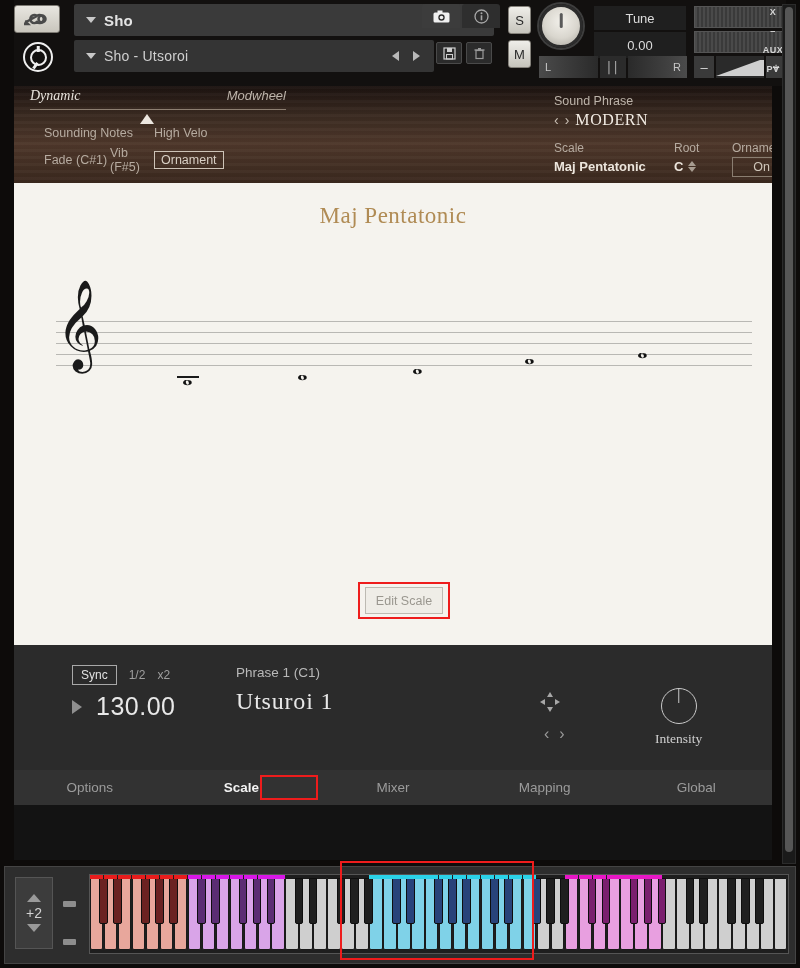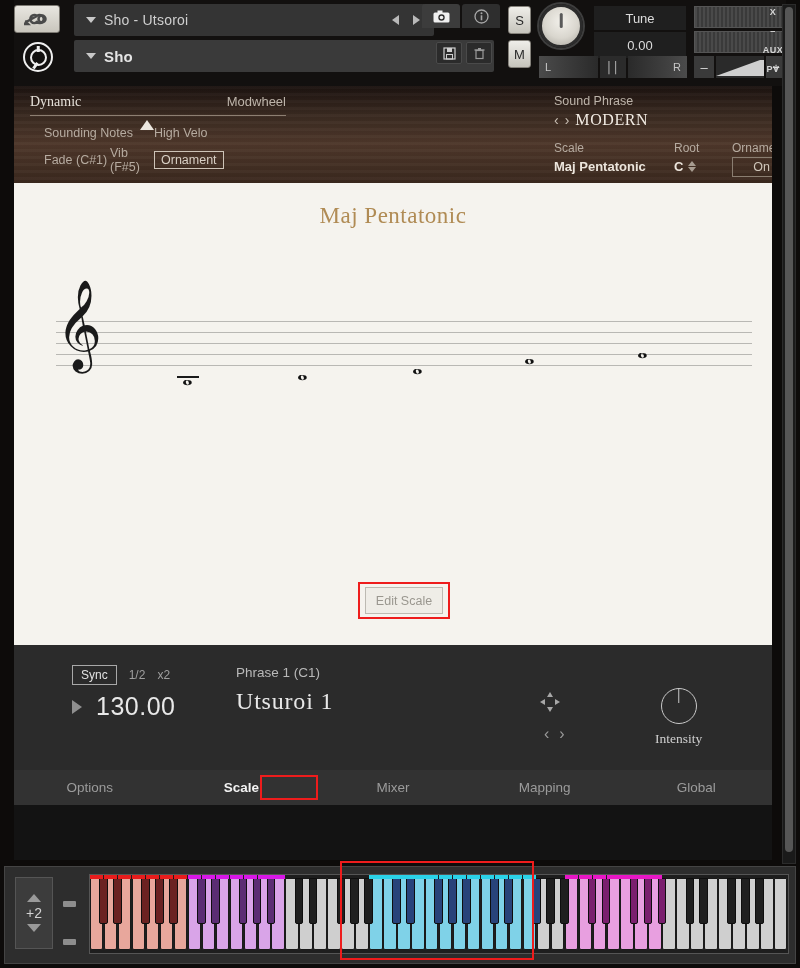--- a/index.html
+++ b/index.html
@@ -121,21 +121,21 @@
   
   .banner {
     position:absolute; left:14px; top:86px; width:758px; height:97px;
     background: linear-gradient(180deg,#1c1310 0%, #3a2a21 30%, #4e372a 60%, #3a281e 100%);
     overflow:hidden;
   }
   .banner::before{
     content:""; position:absolute; inset:0;
     background: repeating-linear-gradient(180deg, rgba(255,255,255,.022) 0 3px, rgba(0,0,0,.03) 3px 7px);
   }
-  .b-dyn { position:absolute; left:16px; top:8px; width:256px; }
+  .b-dyn { position:absolute; left:16px; top:2px; width:256px;font-style:italic; }
   .b-dyn-top { display:flex; justify-content:space-between; }
   .b-dyn-lbl { font-family:"Liberation Serif", serif; color:#e6e1da; font-size:14px; }
   .b-dyn-mw { color:#bdb4aa; font-size:13px; }
   .b-dyn-line { margin-top:5px; height:1px; background:#8d7f72; }
   .b-dyn-thumb{ position:absolute; left:110px; top:26px; width:0;height:0;
     border-left:7px solid transparent;border-right:7px solid transparent;border-bottom:10px solid #ece7e0;}
 
   .b-sub { position:absolute; left:30px; top:40px; width:250px; }
   .b-sub-r1 { display:flex; color:#b6aba0; font-size:12.5px; }
   .b-sub-r2 { display:flex; color:#b6aba0; font-size:12.5px; margin-top:6px; align-items:center;}
@@ -279,31 +279,31 @@
             <path d="M2 11 L13 5 M13 5 a4 4 0 1 0 0 6 a4 4 0 1 0 0 -6 M2 11 l-1 2 l3 0 z" stroke="#4a4a4a" stroke-width="2.5" fill="none"></path>
             <circle cx="18" cy="8" r="3.5" fill="none" stroke="#4a4a4a" stroke-width="2.5"></circle>
           </svg>
       </div>
       <div class="logo-circle">
         <div class="logo-inner"></div>
       </div>
     </div>
 
     <div class="instr-rows">
+      <div class="instr-row">
+        <div class="caret-d"></div>
+        <span class="instr-name">Sho</span>
+        <div class="arrows-r">
+          <div class="tri-l"></div>
+          <div class="tri-r"></div>
+        </div>
+      </div>
       <div class="instr-row sub">
         <div class="caret-d"></div>
         <span class="instr-name">Sho - Utsoroi</span>
-        <div class="arrows-r">
-          <div class="tri-l"></div>
-          <div class="tri-r"></div>
-        </div>
-      </div>
-      <div class="instr-row">
-        <div class="caret-d"></div>
-        <span class="instr-name">Sho</span>
         <div class="arrows-r">
           <div class="tri-l"></div>
           <div class="tri-r"></div>
         </div>
       </div>
     </div>
 
     <div class="mini-btns">
       <div class="mini-btn">
         <svg viewBox="0 0 13 13">

